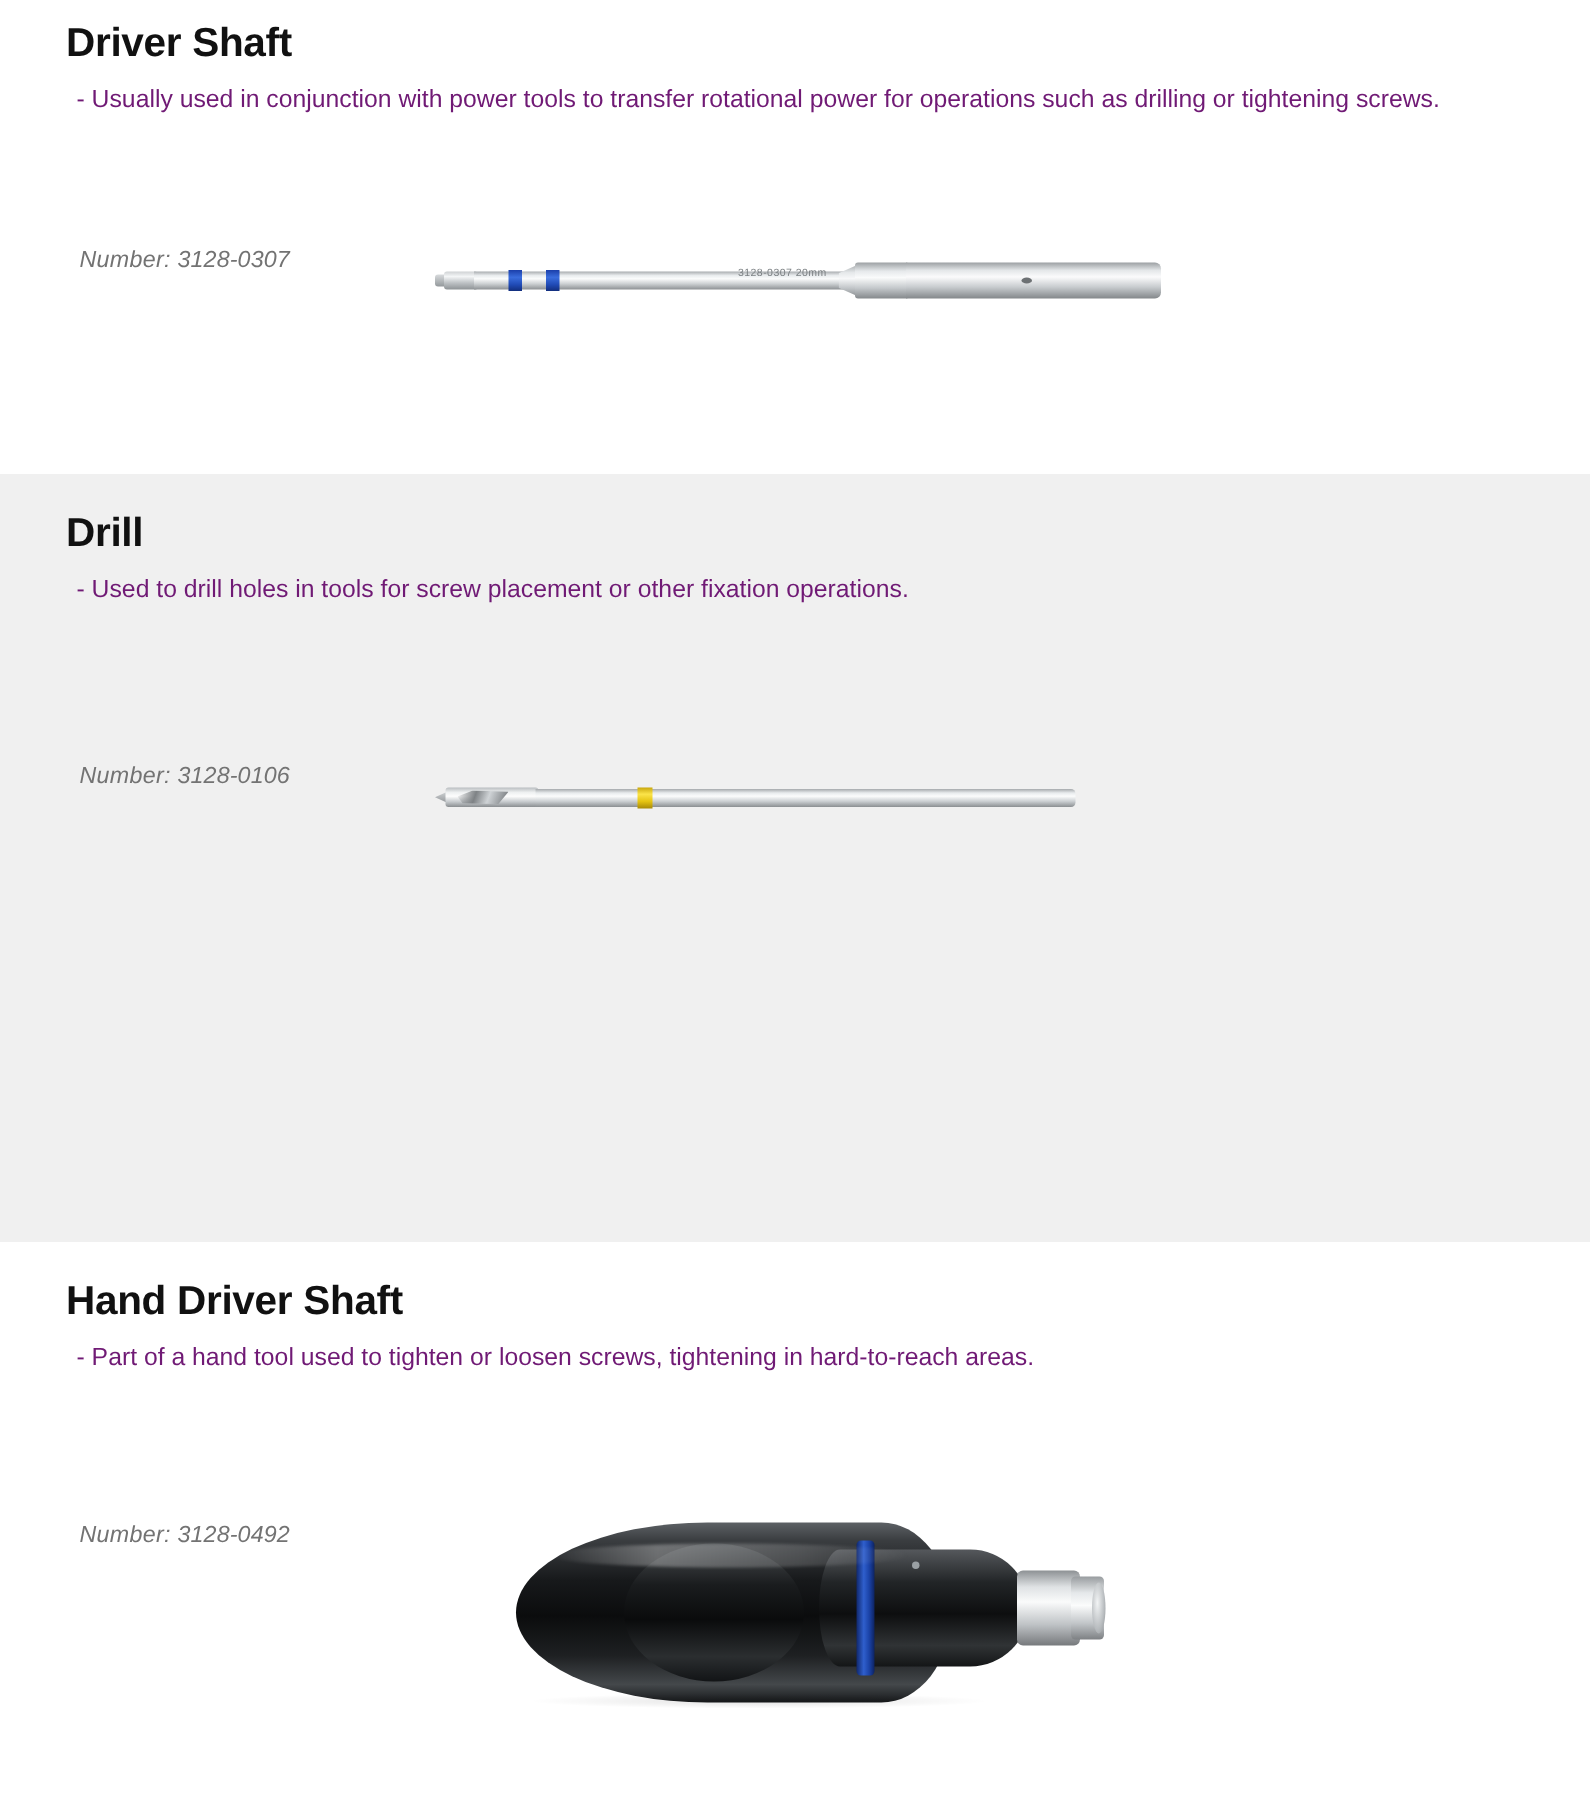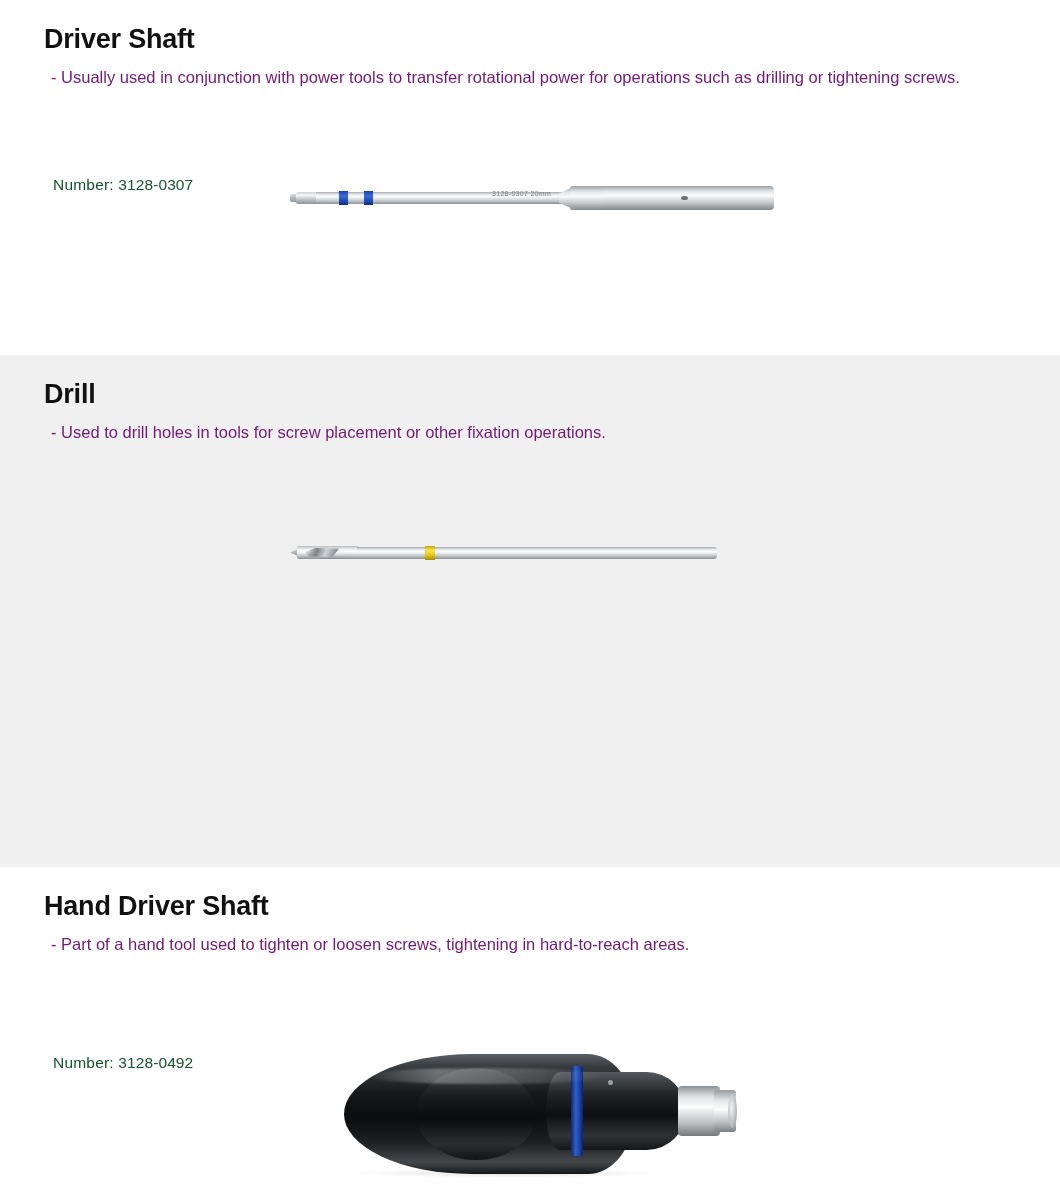--- a/index.html
+++ b/index.html
@@ -16,21 +16,21 @@
   }
   .product-section {
     position: relative;
     width: 1060px;
     box-sizing: border-box;
     padding: 0 44px;
   }
   .section-white { background: #ffffff; }
   .section-gray  { background: #f0f0f0; }
 
-  .sect-1 { height: 355px; padding-top: 22px; }
+  .sect-1 { height: 316px; padding-top: 11px; }
   .sect-2 { height: 512px; padding-top: 22px; }
   .sect-3 { height: 517px; padding-top: 22px; }
 
   .product-title {
     font-size: 27px;
     font-weight: bold;
     letter-spacing: -0.2px;
     color: #111111;
     margin: 0 0 6px 0;
     line-height: 1.3;
@@ -39,23 +39,24 @@
     font-size: 16.5px;
     color: #701a75;
     line-height: 1.75;
     margin: 0;
     padding-left: 7px;
     max-width: 980px;
     font-weight: 400;
   }
   .product-number {
     font-size: 15.5px;
-    color: #14532d;
+    color: #737373;
     padding-left: 9px;
     letter-spacing: 0.1px;
+    font-style: italic;
   }
   .number-label { letter-spacing: 0.2px; }
 
   .image-area {
     position: relative;
     width: 100%;
   }
 
   
   .fig-driver {
@@ -283,20 +284,24 @@
     </div>
   </div>
 </section>
 
 <section class="product-section section-gray sect-2">
   <h2 class="product-title">Drill</h2>
   <p class="product-desc">- Used to drill holes in tools for screw placement or other fixation operations.</p>
 
   <div style="height:101px"></div>
 
+  <div class="product-number">
+    <span class="number-label">Number:</span>
+    <span>3128-0106</span>
+  </div>
 
   <div class="image-area">
     <div class="fig-drill">
       <div class="dr-point"></div>
       <div class="dr-flute"></div>
       <div class="dr-flute-cut"></div>
       <div class="dr-shank"></div>
       <div class="dr-band"></div>
     </div>
   </div>

